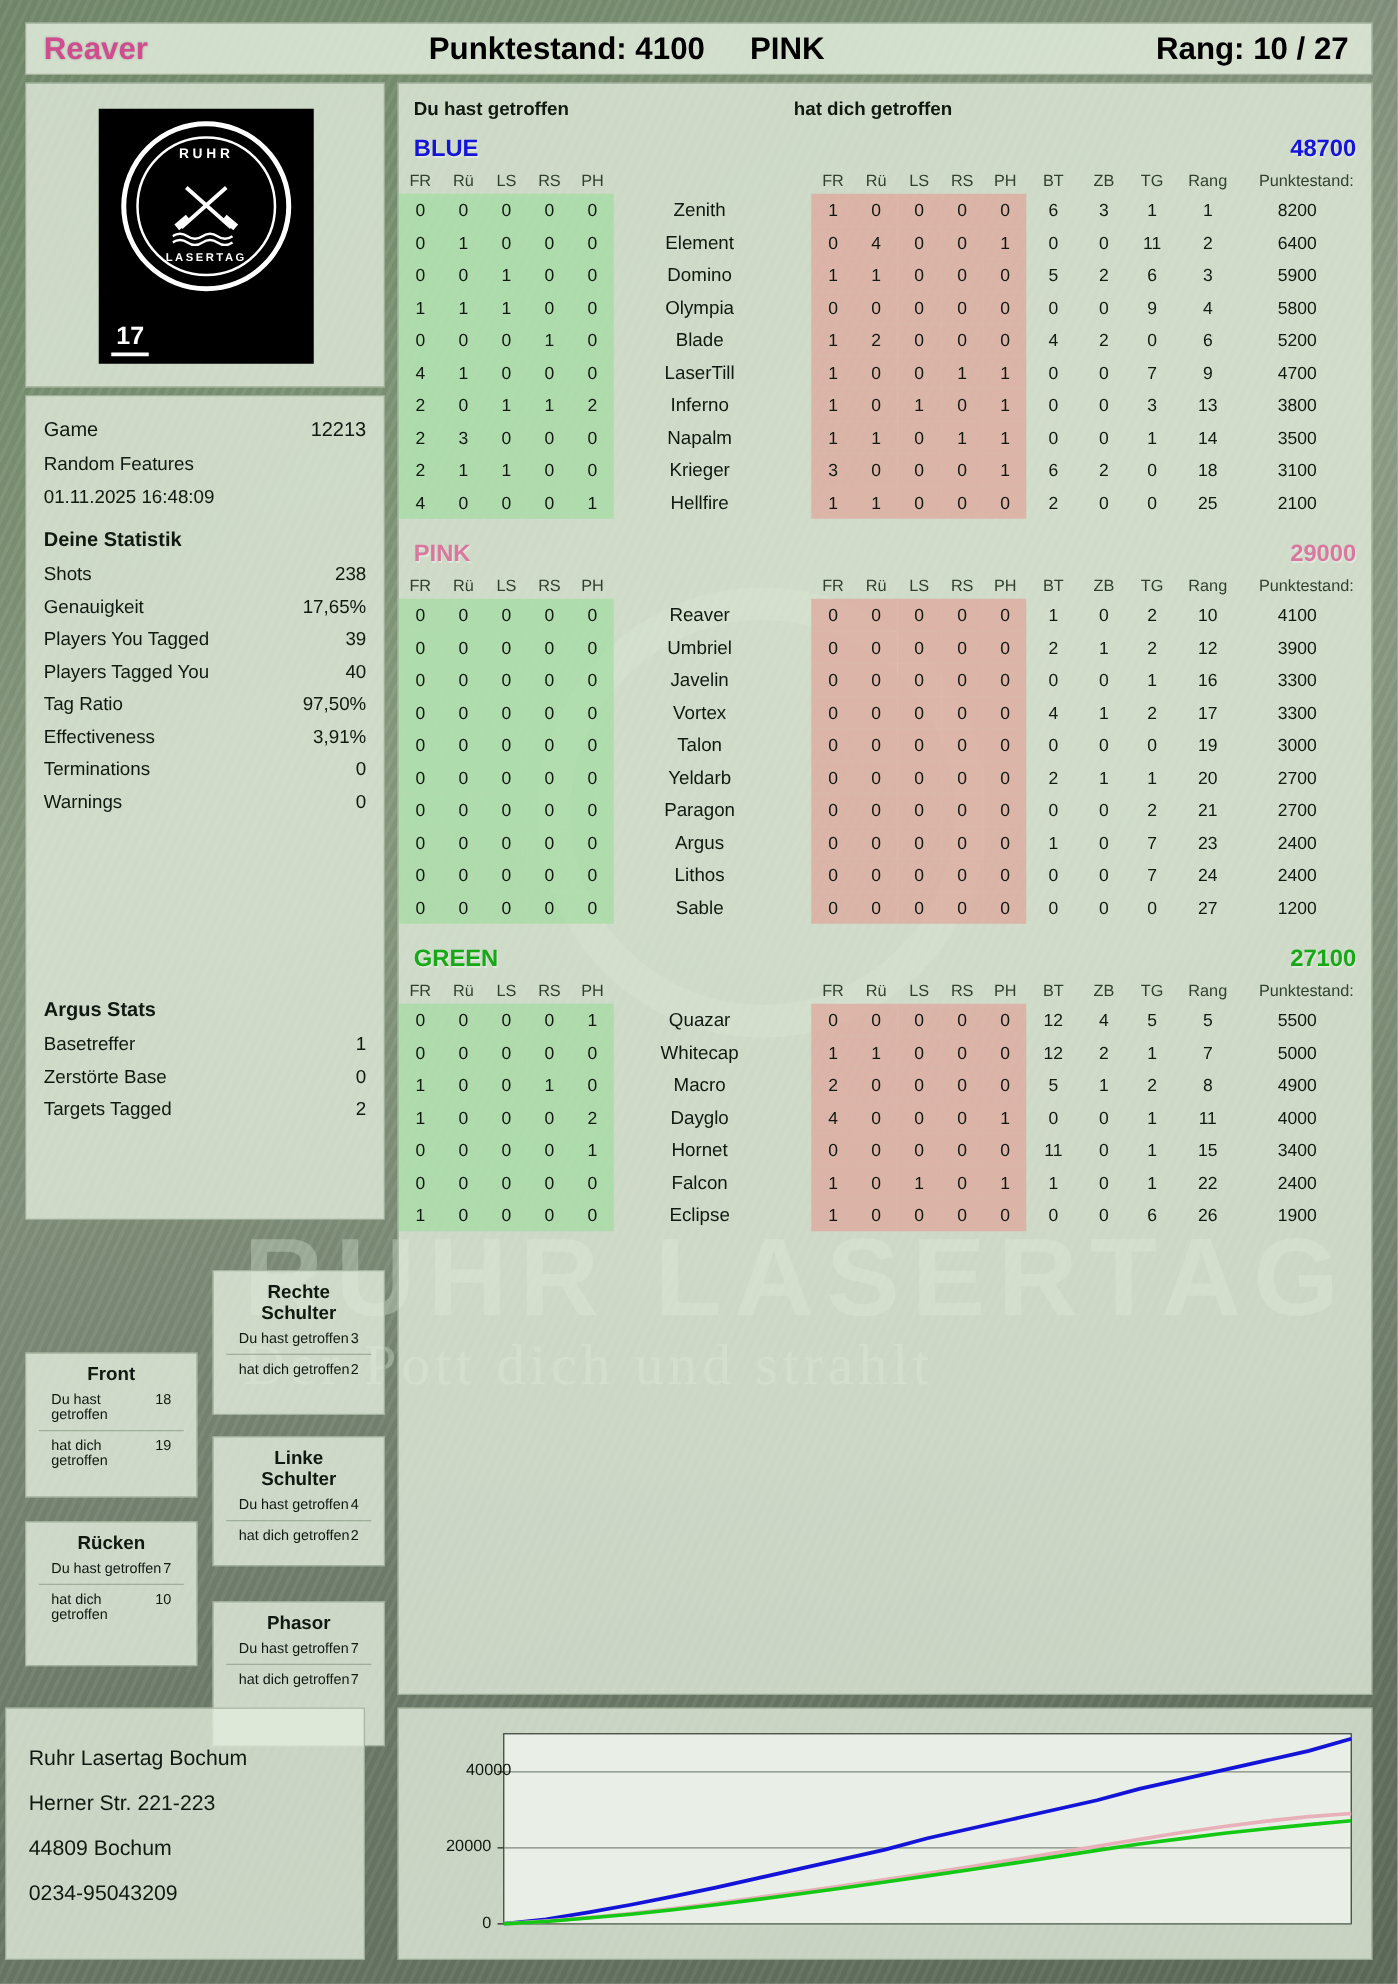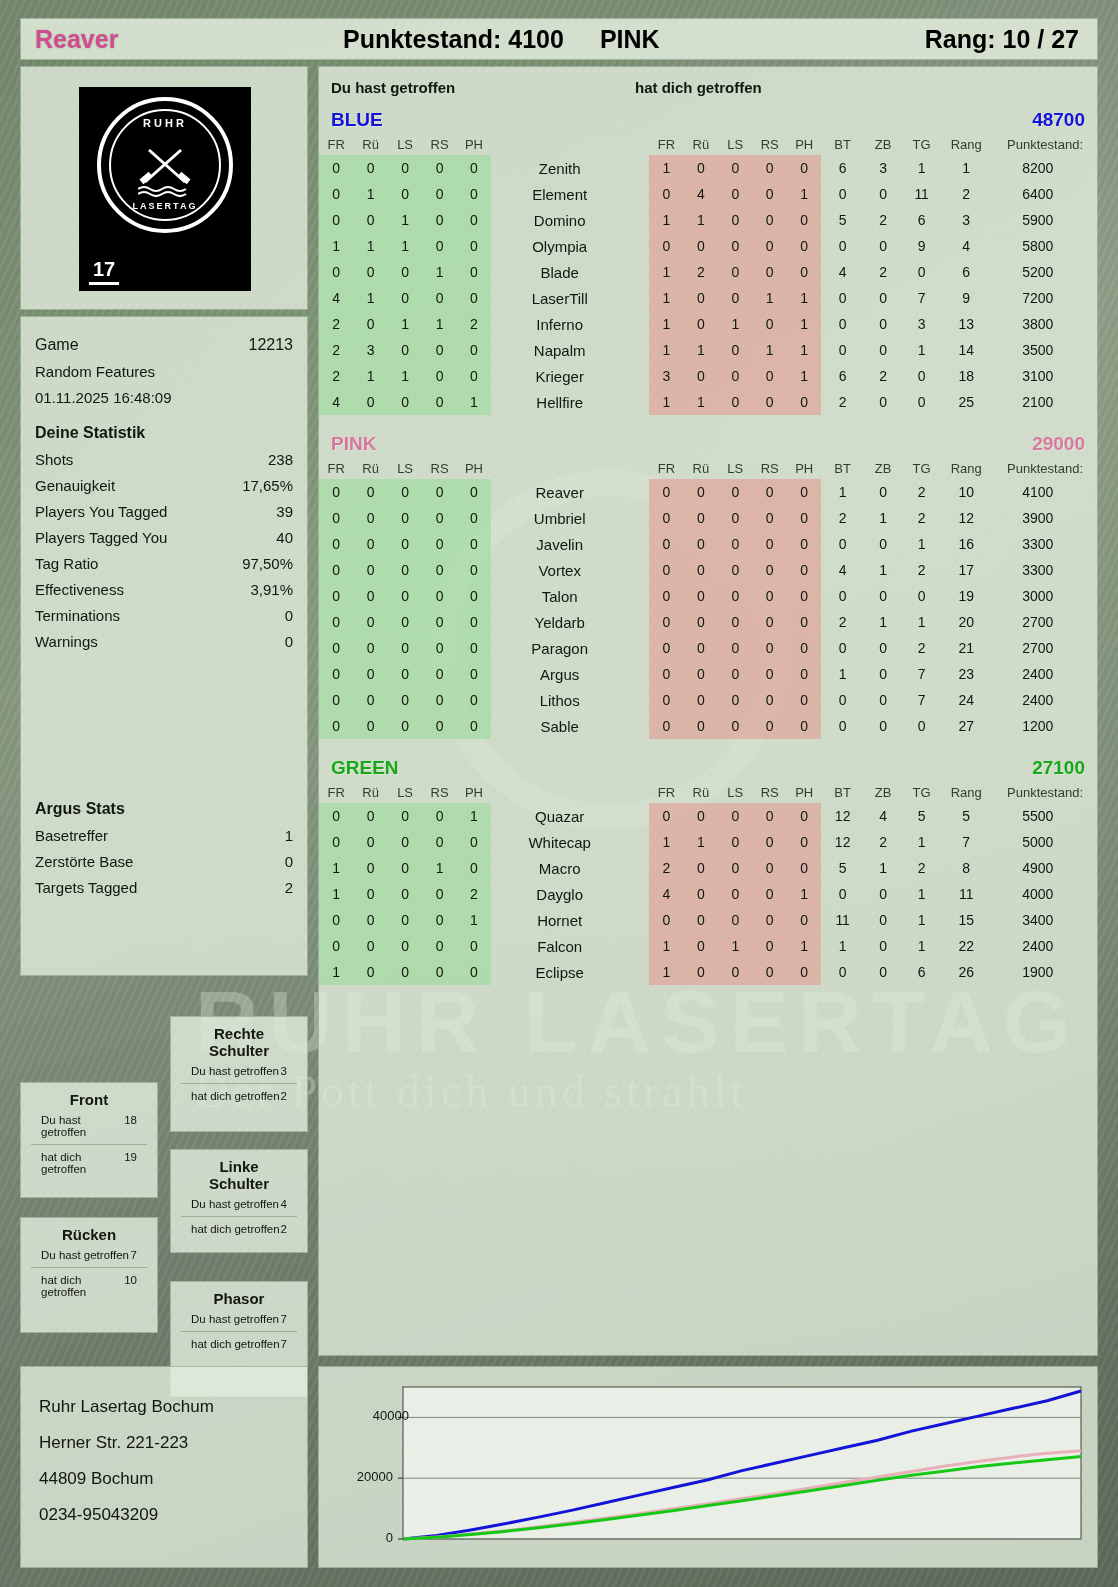--- a/index.html
+++ b/index.html
@@ -164,21 +164,21 @@
     background:rgba(226,236,220,0.82);
     border:1px solid rgba(120,140,115,0.5);
     padding:6px 20px;
     margin-top:38px;
   }
   .hit-title { text-align:center; font-weight:bold; font-size:15px; color:#101810; margin:2px 0 6px 0; }
   .hit-row { display:flex; justify-content:space-between; font-size:11.5px; color:#101810; margin:6px 0; }
   .hit-div { border-top:1px solid rgba(120,140,115,0.55); margin:4px -10px; }
 
   
-  #address-panel { left:20px; top:1366px; width:288px; height:202px; padding:14px 14px; }
+  #address-panel { left:4px; top:1366px; width:288px; height:202px; padding:14px 14px; }
   .addr-line { font-size:17px; color:#101810; margin:16px 0 16px 4px; }
 
   
   #chart-panel { left:318px; top:1366px; width:780px; height:202px; padding:0; }
   .chart-inner { position:absolute; inset:8px; }
   .ytick { position:absolute; font-size:13px; color:#101810; text-align:right; width:66px; }
 </style>
 </head>
 <body>
 
@@ -430,21 +430,21 @@
                 <td class="namecell">LaserTill</td>
                 <td class="c-them">1</td>
                 <td class="c-them">0</td>
                 <td class="c-them">0</td>
                 <td class="c-them">1</td>
                 <td class="c-them">1</td>
                 <td>0</td>
                 <td>0</td>
                 <td>7</td>
                 <td>9</td>
-                <td class="scorecell">7200</td>
+                <td class="scorecell">4700</td>
               </tr>
               <tr>
                 <td class="c-you">2</td>
                 <td class="c-you">0</td>
                 <td class="c-you">1</td>
                 <td class="c-you">1</td>
                 <td class="c-you">2</td>
                 <td class="namecell">Inferno</td>
                 <td class="c-them">1</td>
                 <td class="c-them">0</td>

